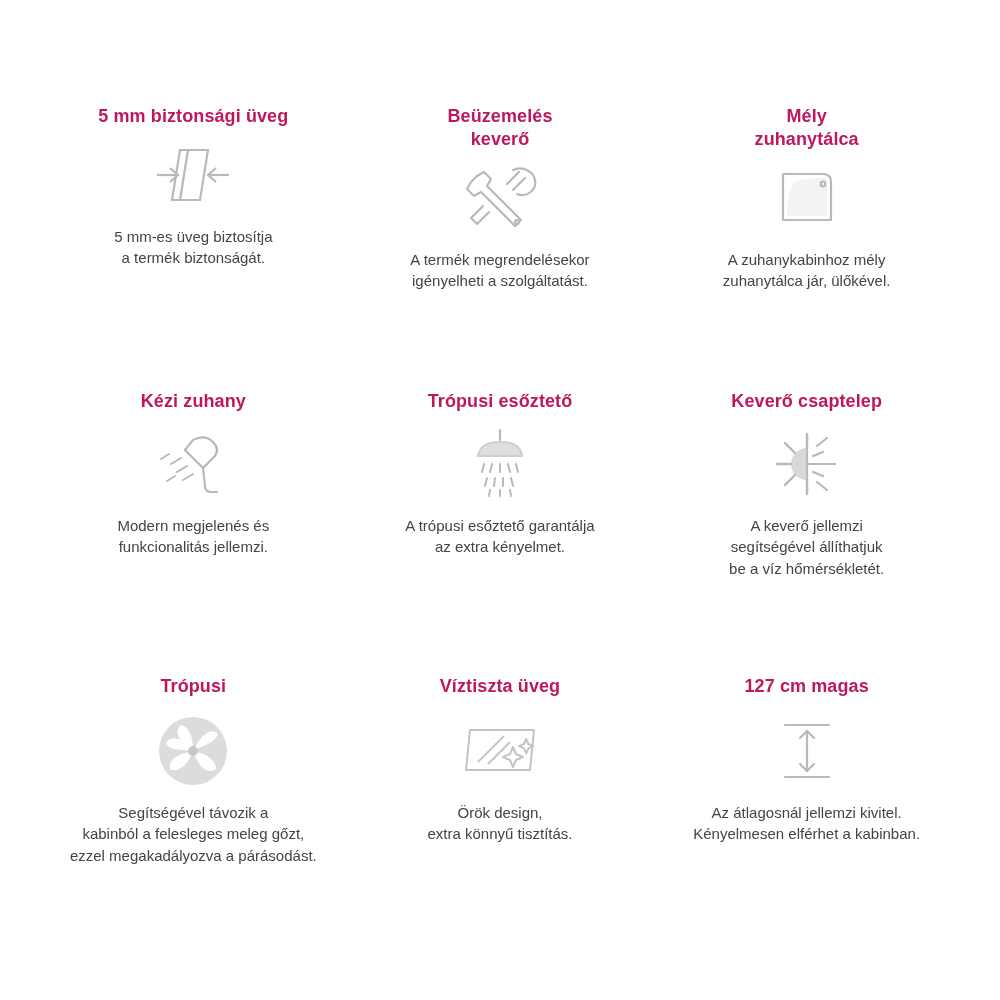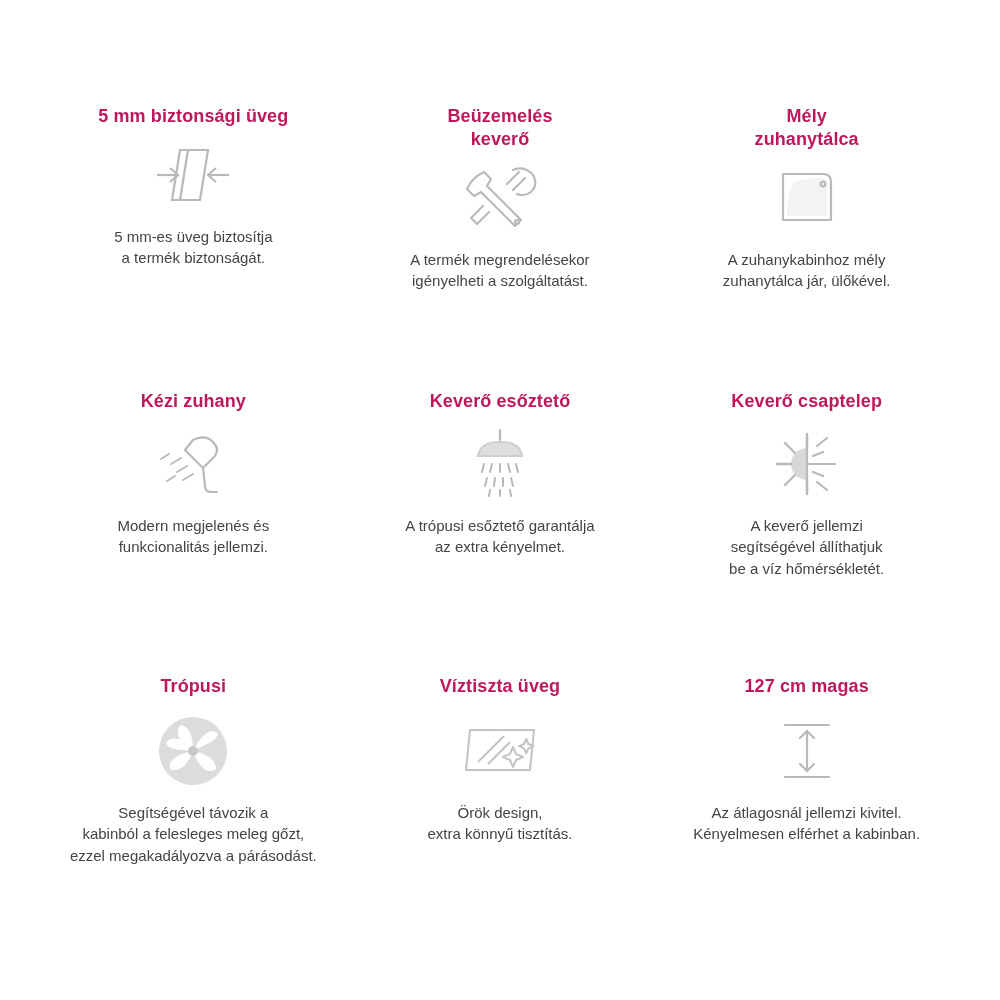--- a/index.html
+++ b/index.html
@@ -134,21 +134,21 @@
             <line x1="22" y1="26" x2="14" y2="31"></line>
             <line x1="28" y1="48" x2="20" y2="53"></line>
           </g>
         </svg>
       </div>
       <div class="cell-desc">Modern megjelenés és
 funkcionalitás jellemzi.</div>
     </div>
 
     <div class="cell row-2">
-      <div class="cell-title">Keverő esőztető</div>
+      <div class="cell-title">Trópusi esőztető</div>
       <div class="icon-wrap">
         <svg width="84" height="76" viewBox="0 0 84 76" fill="none" stroke="#b9b9b9" stroke-width="2.2" stroke-linecap="round">
           <line x1="42" y1="4" x2="42" y2="14"></line>
           <path d="M20 30 Q22 16 42 16 Q62 16 64 30 Z" fill="#dedede" stroke="#cfcfcf"></path>
           <g stroke-width="2">
             <line x1="26" y1="38" x2="24" y2="46"></line>
             <line x1="34" y1="38" x2="32" y2="46"></line>
             <line x1="42" y1="38" x2="42" y2="46"></line>
             <line x1="50" y1="38" x2="52" y2="46"></line>
             <line x1="58" y1="38" x2="60" y2="46"></line>

